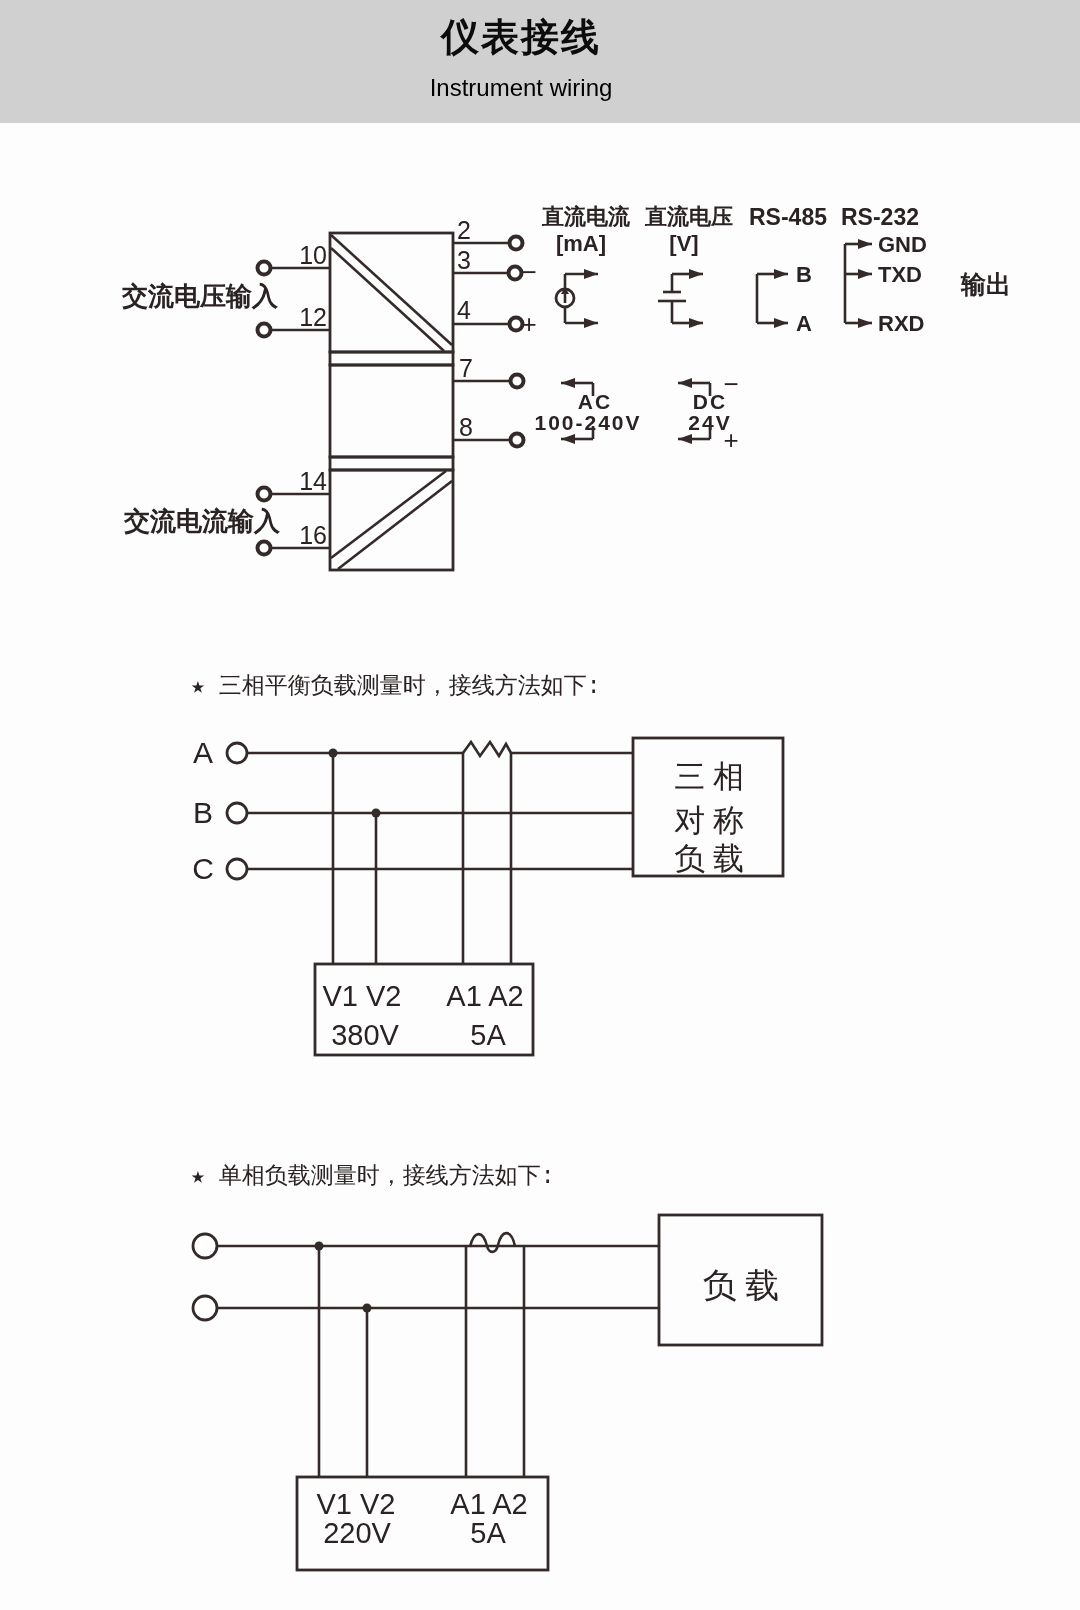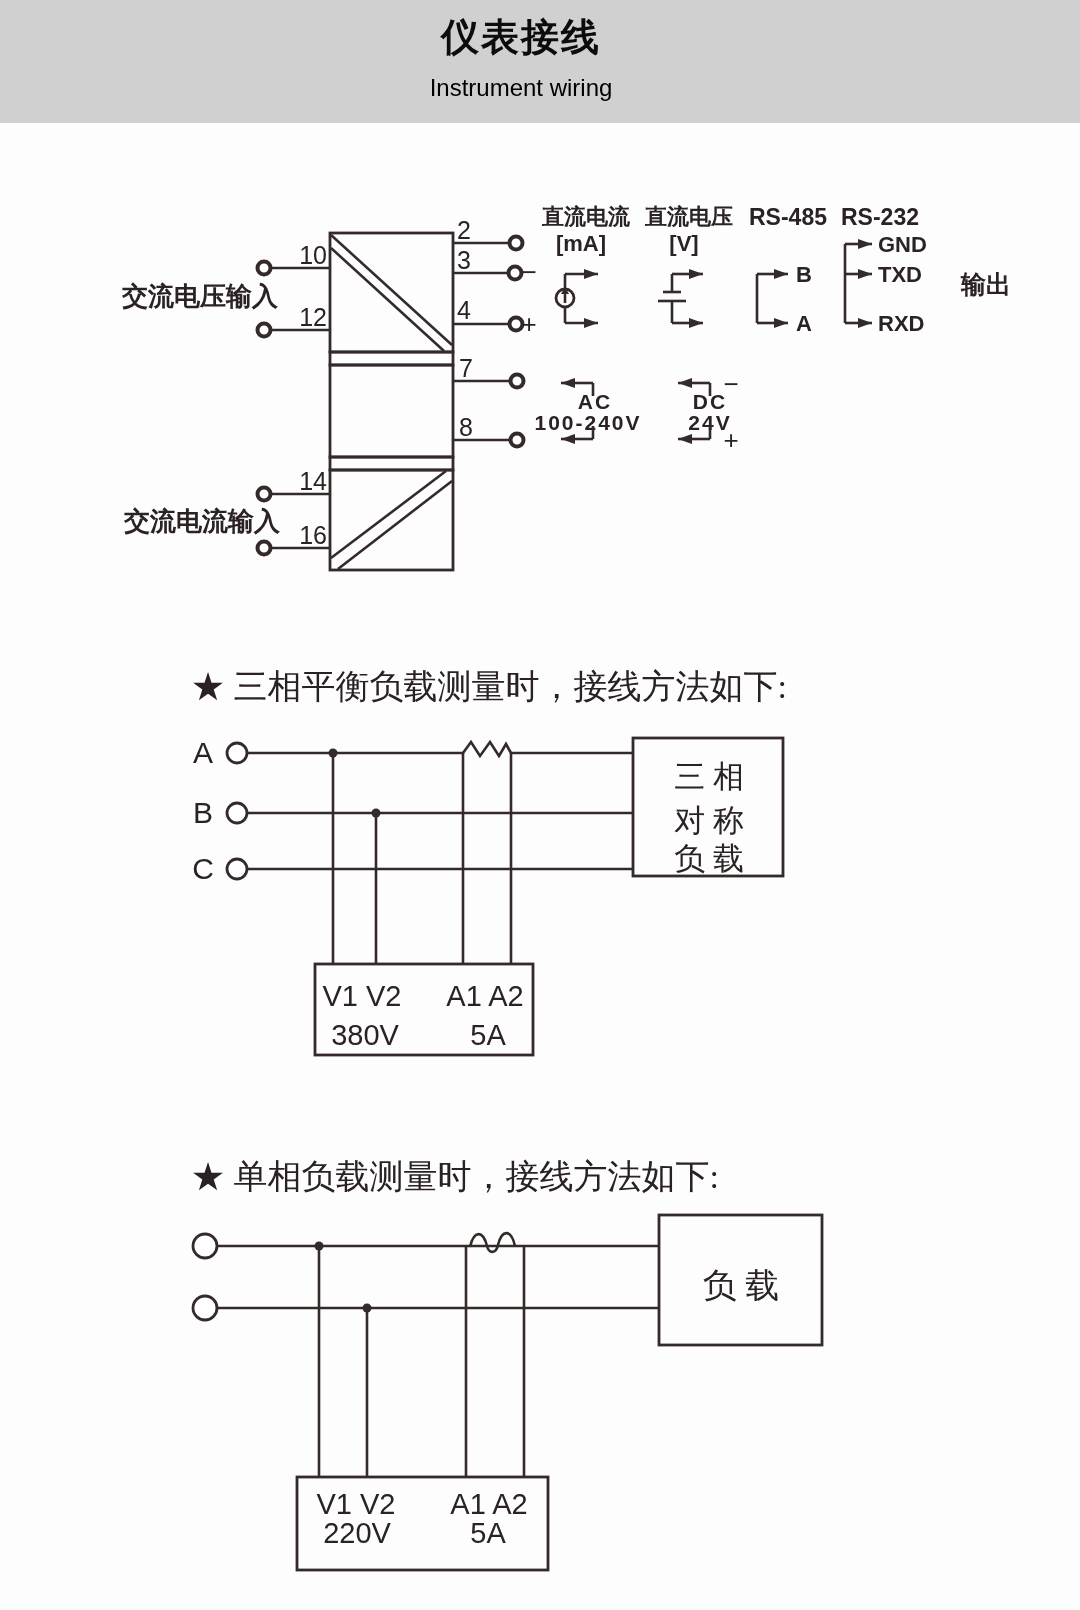--- a/index.html
+++ b/index.html
@@ -16,22 +16,22 @@
   .title{
     position:absolute;left:0;top:12px;width:1042px;
     text-align:center;font-size:38px;font-weight:700;letter-spacing:2px;
     color:#0c0c0c;font-family:"Liberation Sans",sans-serif;
   }
   .subtitle{
     position:absolute;left:0;top:74px;width:1042px;
     text-align:center;font-size:24px;font-weight:400;color:#000000;
   }
   .heading{
-    position:absolute;left:191px;font-size:34px;line-height:38px;
-    color:#2a2222;font-family:Liberation Serif, serif;white-space:nowrap;
+    position:absolute;left:191px;font-size:23px;line-height:38px;
+    color:#2a2222;font-family:Liberation Mono, monospace;white-space:nowrap;
   }
   #heading-3p{top:668px;}
   #heading-1p{top:1158px;}
   svg{position:absolute;left:0;top:0;}
   svg .ln{stroke:#342a2a;stroke-width:2.6;fill:none;}
   svg .bx{stroke:#342a2a;stroke-width:2.8;fill:none;}
   svg .ring{stroke:#342a2a;stroke-width:4;fill:#ffffff;}
   svg .ring2{stroke:#342a2a;stroke-width:2.8;fill:#ffffff;}
   svg .dot{fill:#342a2a;stroke:none;}
   svg text{fill:#2b2323;font-family:"Liberation Sans",sans-serif;}

